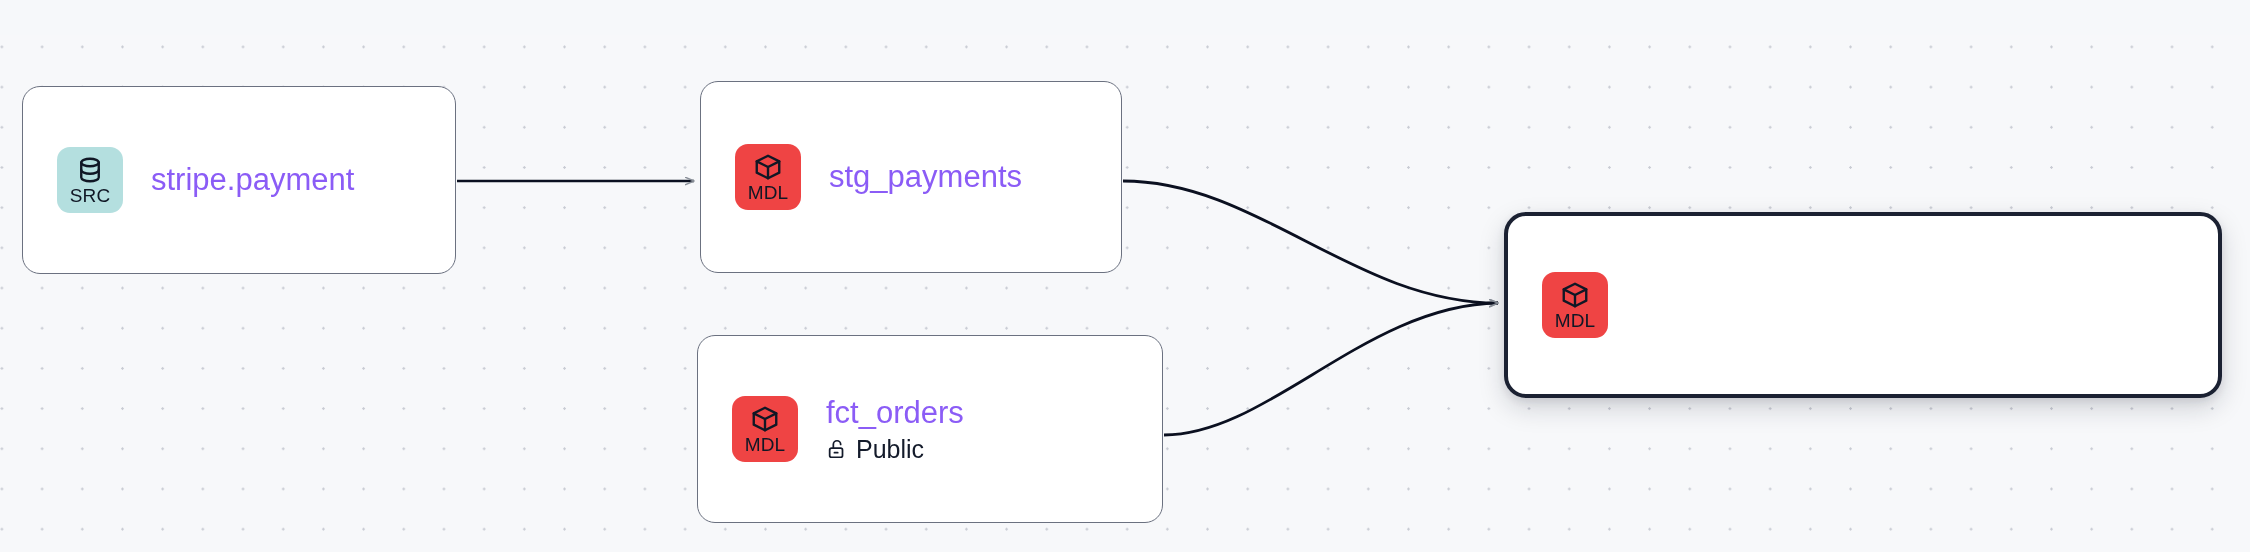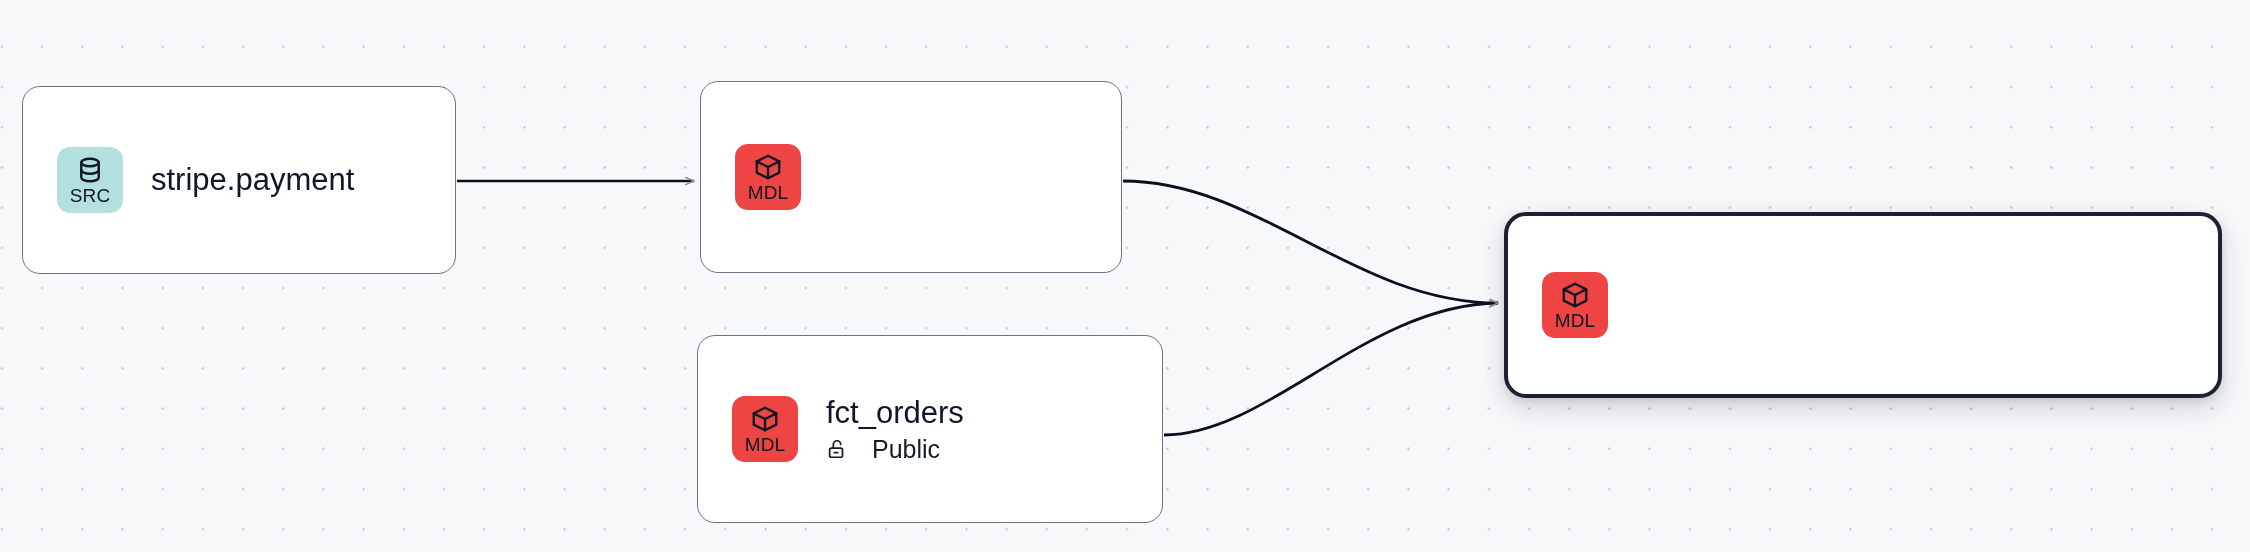--- a/index.html
+++ b/index.html
@@ -69,28 +69,28 @@
   .node-text {
     margin-left: 28px;
     display: flex;
     flex-direction: column;
     justify-content: center;
     gap: 4px;
   }
   .node-title {
     font-size: 31px;
     line-height: 36px;
-    color: #0f172a;
+    color: #8b5cf6;
     white-space: nowrap;
     font-family: "Liberation Sans", sans-serif;
   }
   .node-sub {
     display: flex;
     align-items: center;
-    gap: 24px;
+    gap: 8px;
     font-size: 25px;
     line-height: 28px;
     color: #141b2b;
     white-space: nowrap;
   }
   .node-sub .lock-icon { line-height: 0; display: block; }
 
   
   #node-stripe-payment { left: 22px;   top: 51px;  width: 434px; height: 188px; }
   #node-stg-payments   { left: 700px;  top: 46px;  width: 422px; height: 192px; }
@@ -136,20 +136,23 @@
     <div class="badge mdl">
       <span class="glyph">
         <svg width="30" height="30" viewBox="0 0 24 24" fill="none" stroke="#101725" stroke-width="1.9" stroke-linecap="round" stroke-linejoin="round">
           <path d="M21 7.5 12 3 3 7.5v9L12 21l9-4.5v-9z"></path>
           <path d="M3 7.5 12 12l9-4.5"></path>
           <path d="M12 12v9"></path>
         </svg>
       </span>
       <span class="badge-text">MDL</span>
     </div>
+    <div class="node-text">
+      <div class="node-title">stg_payments</div>
+    </div>
   </div>
 
   <div class="node" id="node-fct-orders">
     <div class="badge mdl">
       <span class="glyph">
         <svg width="30" height="30" viewBox="0 0 24 24" fill="none" stroke="#101725" stroke-width="1.9" stroke-linecap="round" stroke-linejoin="round">
           <path d="M21 7.5 12 3 3 7.5v9L12 21l9-4.5v-9z"></path>
           <path d="M3 7.5 12 12l9-4.5"></path>
           <path d="M12 12v9"></path>
         </svg>

